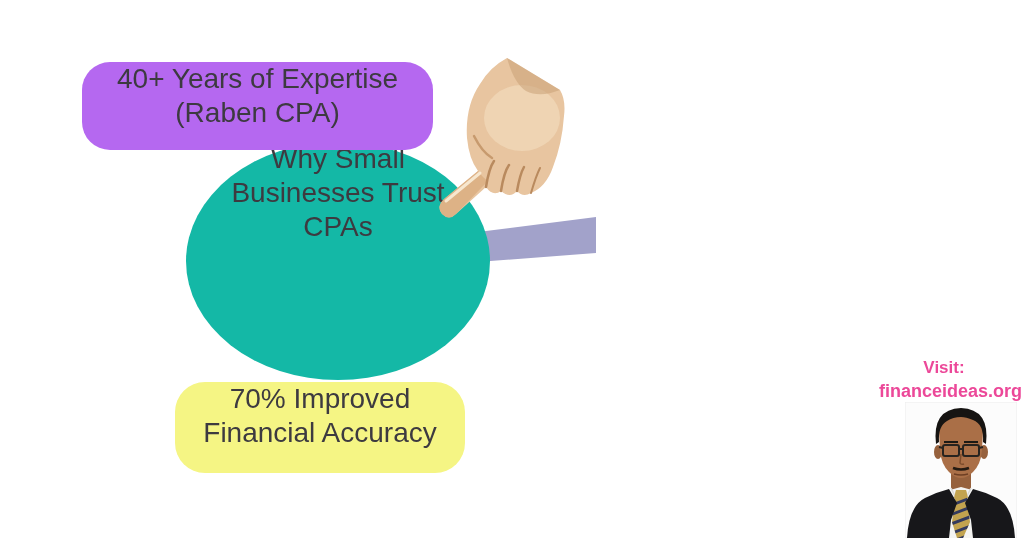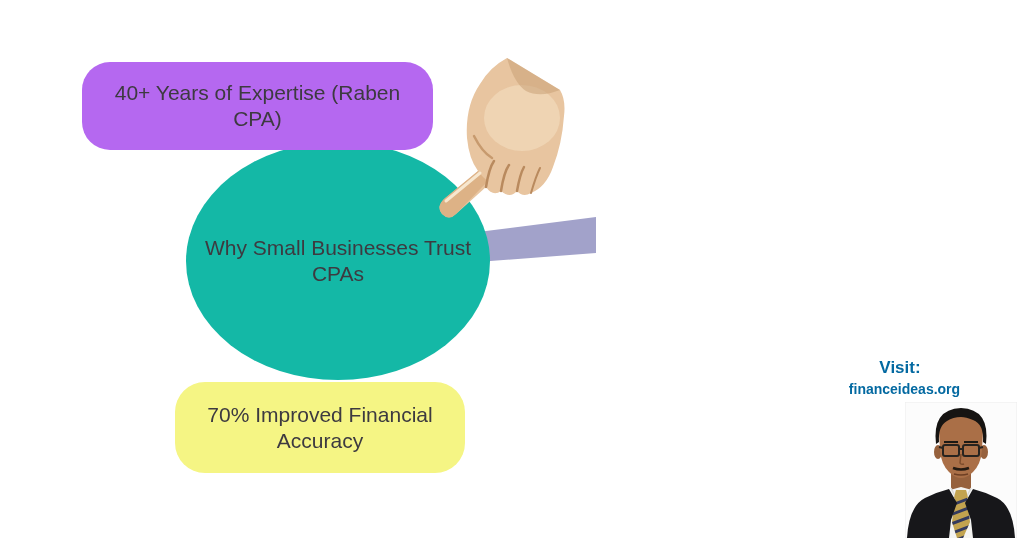--- a/index.html
+++ b/index.html
@@ -17,25 +17,24 @@
   .layer-svg {
     position: absolute;
     left: 0; top: 0;
     width: 1024px; height: 538px;
     pointer-events: none;
   }
 
   .node {
     position: absolute;
     display: flex;
-    align-items: center;
     justify-content: center;
     text-align: center;
     color: #3d3a40;
-    font-size: 21px;
+    font-size: 28px;
     line-height: 1.22;
   }
 
   .center-ellipse {
     left: 186px; top: 142px;
     width: 304px; height: 238px;
     border-radius: 50%;
     background: #14b8a6;
     padding: 0 16px;
     z-index: 2;
@@ -72,29 +71,29 @@
   .hand-svg {
     position: absolute;
     left: 430px; top: 40px;
     width: 160px; height: 185px;
     z-index: 4;
     pointer-events: none;
   }
 
   .footer-visit {
     position: absolute;
-    left: 826px; top: 357px;
+    left: 870px; top: 357px;
     width: 148px;
     text-align: center;
-    color: #0369a1;
+    color: #ec4899;
     font-weight: bold;
     z-index: 5;
   }
   .footer-visit .visit-line { font-size: 17px; line-height: 1.35; }
-  .footer-visit .site-line  { font-size: 14px; line-height: 1.3; margin-left: 9px; }
+  .footer-visit .site-line  { font-size: 18px; line-height: 1.3; margin-left: 9px; }
 
   .portrait-svg {
     position: absolute;
     left: 905px; top: 402px;
     width: 112px; height: 136px;
     z-index: 5;
   }
 </style>
 </head>
 <body>

